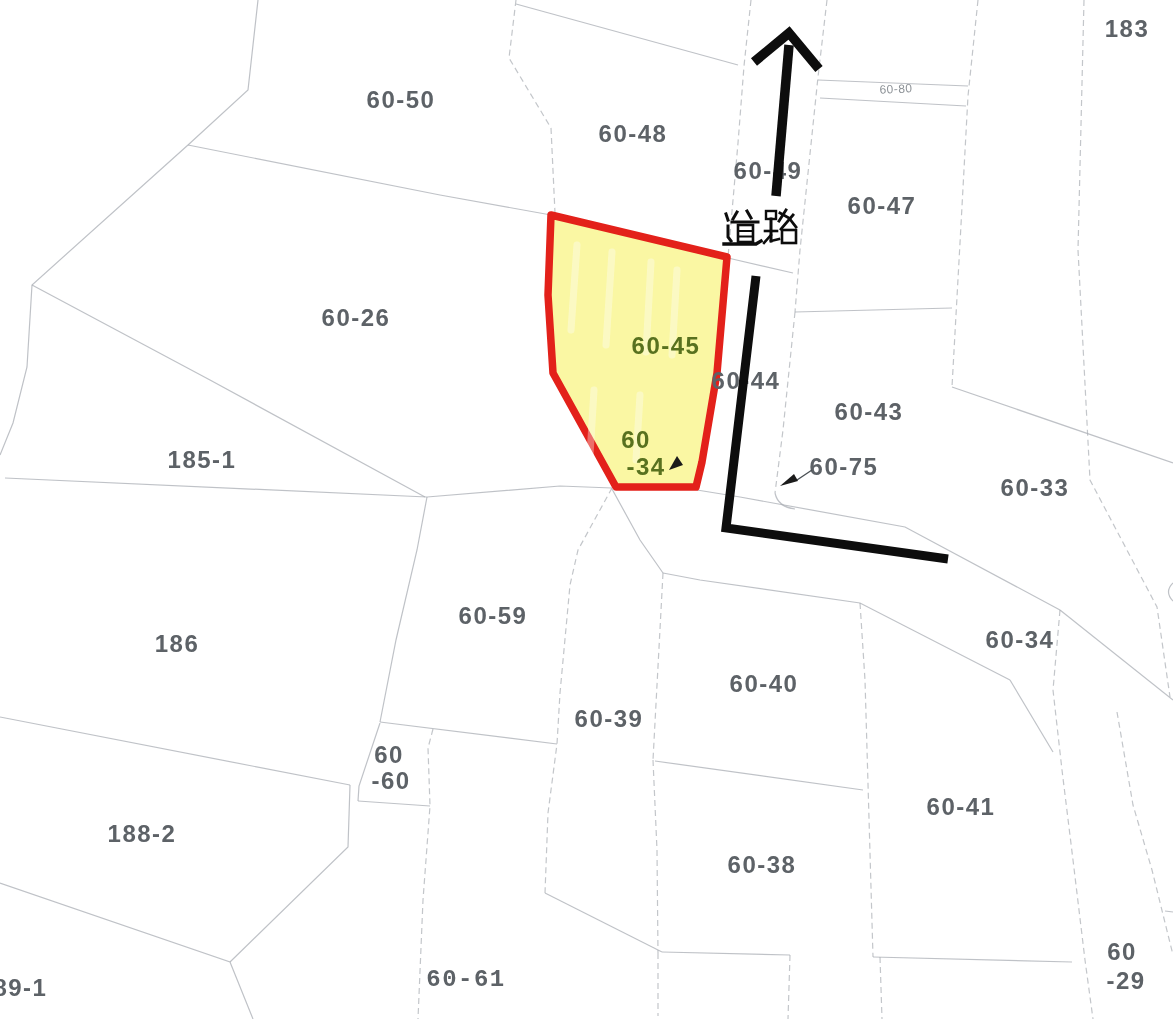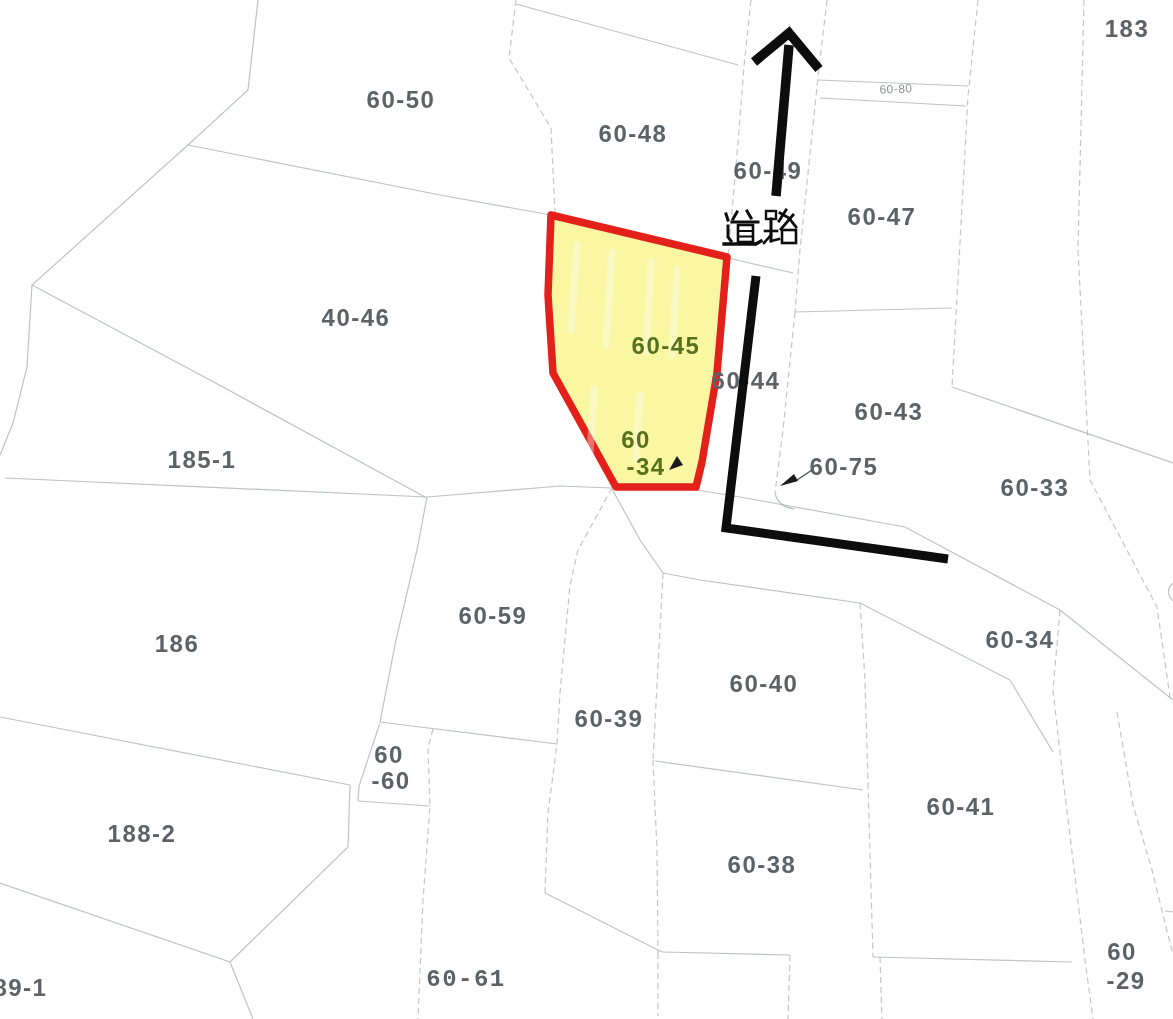--- a/index.html
+++ b/index.html
@@ -103,25 +103,25 @@
       </g>
     </g>
   </svg>
 
   <div id="labels-layer">
       <div class="plabel" style="left: 1127px; top: 29px;">183</div>
       <div class="plabel" style="left: 401px; top: 100px;">60-50</div>
       <div class="plabel" style="left: 633px; top: 134px;">60-48</div>
       <div class="plabel" style="left: 768px; top: 171px;">60-49</div>
       <div class="plabel tiny" style="left: 896px; top: 89px;">60-80</div>
-      <div class="plabel" style="left: 882px; top: 206px; margin-top: 11px;">60-47</div>
-      <div class="plabel" style="left: 356px; top: 318px;">40-46</div>
+      <div class="plabel" style="left: 882px; top: 206px;">60-47</div>
+      <div class="plabel" style="left: 356px; top: 318px;">60-26</div>
       <div class="plabel green" style="left: 634px; top: 346px; margin-left: 32px;">60-45</div>
       <div class="plabel" style="left: 746px; top: 381px;">60-44</div>
-      <div class="plabel" style="left: 869px; top: 412px; margin-left: 20px;">60-43</div>
+      <div class="plabel" style="left: 869px; top: 412px;">60-43</div>
       <div class="plabel" style="left: 202px; top: 460px;">185-1</div>
       <div class="plabel green" style="left: 636px; top: 440px;">60</div>
       <div class="plabel green" style="left: 646px; top: 467px;">-34</div>
       <div class="plabel" style="left: 844px; top: 467px;">60-75</div>
       <div class="plabel" style="left: 1035px; top: 488px;">60-33</div>
       <div class="plabel" style="left: 177px; top: 644px;">186</div>
       <div class="plabel" style="left: 493px; top: 616px;">60-59</div>
       <div class="plabel" style="left: 1020px; top: 640px;">60-34</div>
       <div class="plabel" style="left: 764px; top: 684px;">60-40</div>
       <div class="plabel" style="left: 609px; top: 719px;">60-39</div>

